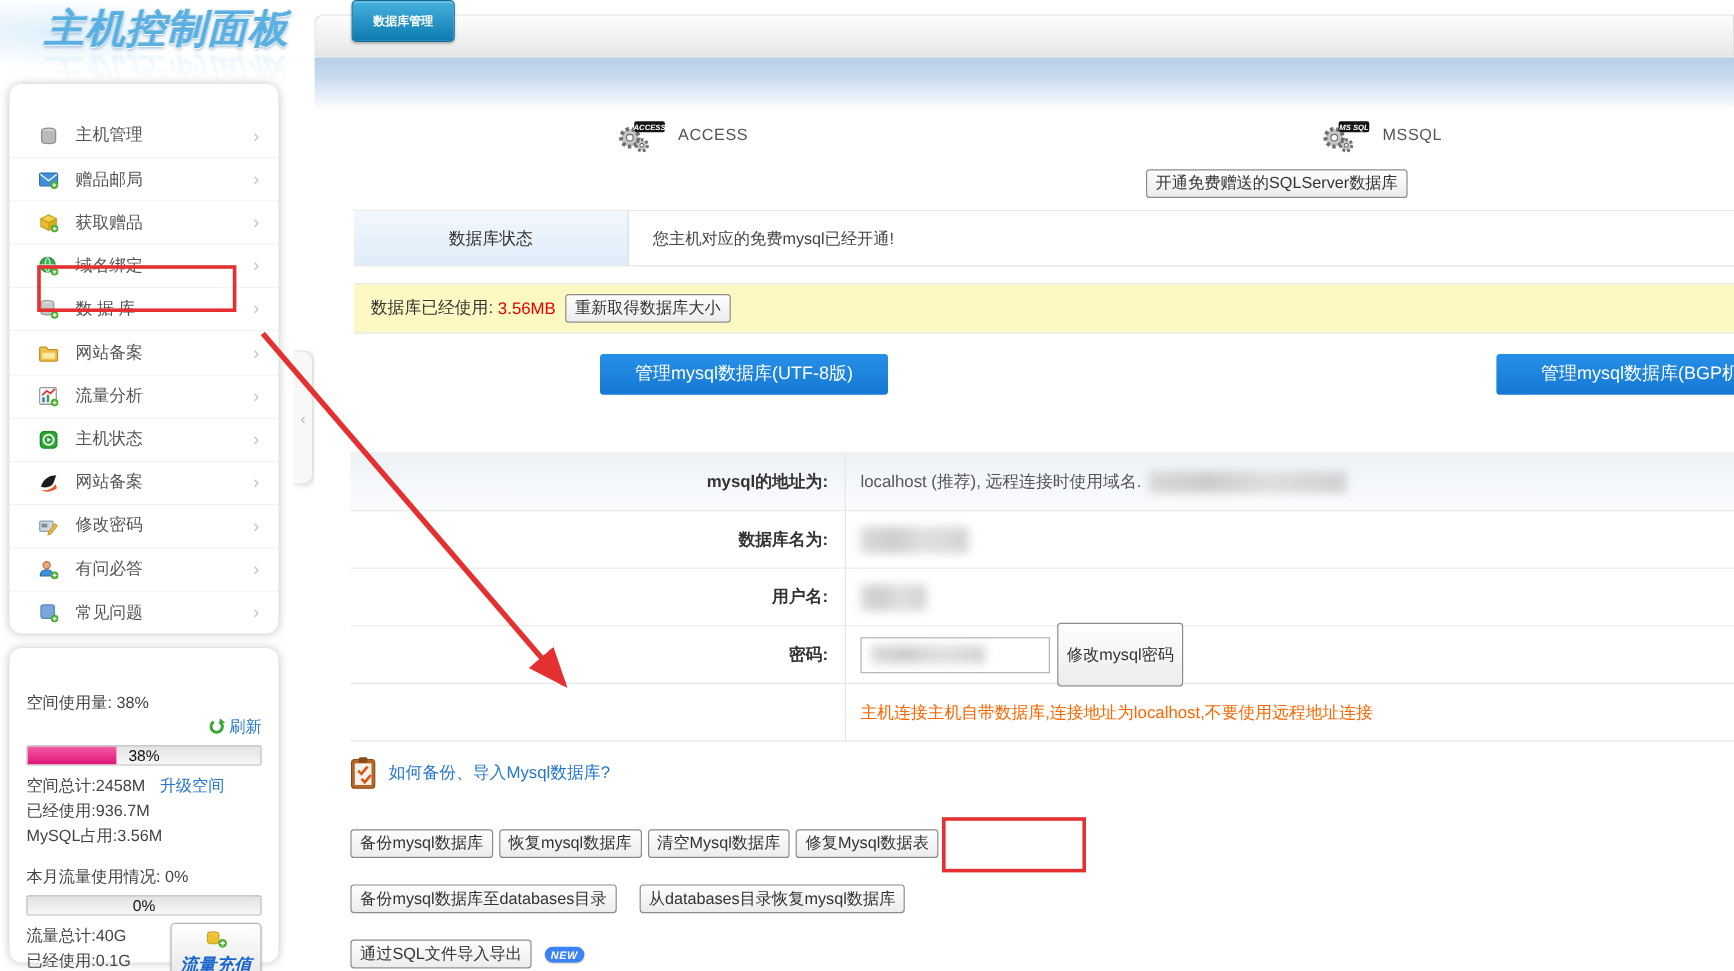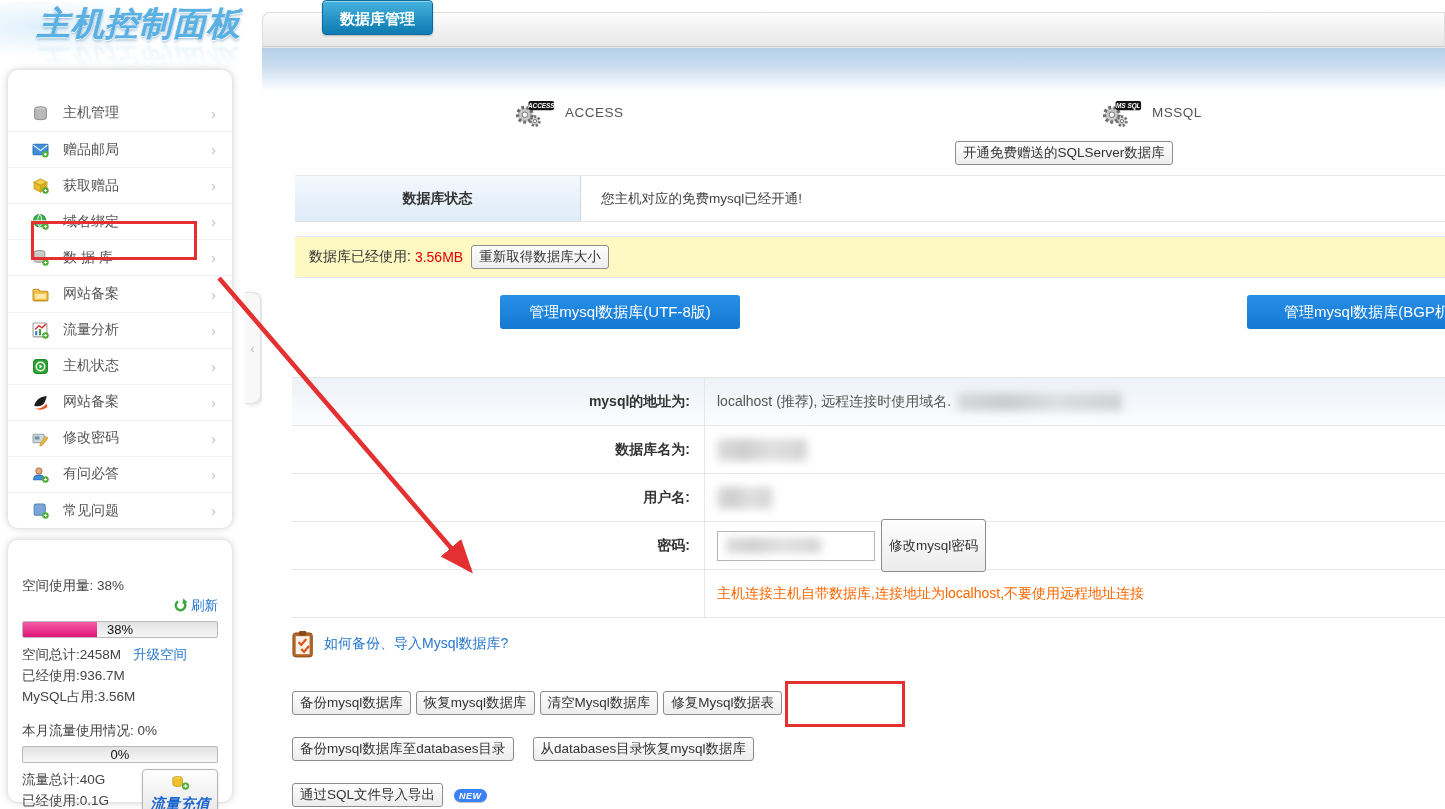--- a/index.html
+++ b/index.html
@@ -44,38 +44,38 @@
      background:#f8f8f8; border:1px solid #e2e2e2; border-left:none; border-radius:0 9px 9px 0;
      box-shadow:2px 1px 4px rgba(0,0,0,.12); display:flex; align-items:center; justify-content:center;
      color:#bbb; font-size:13px; cursor:pointer; }
 
   
   #main { position:absolute; left:262px; top:0; width:1183px; height:809px; background:#fff; overflow:hidden; }
   #tabbar { position:absolute; left:0; top:12px; right:0; height:35px;
      background:linear-gradient(#fdfdfd,#e7e7e7); border:1px solid #ddd; border-bottom:1px solid #cfcfcf;
      border-radius:8px 0 0 0; box-shadow:0 2px 3px rgba(0,0,0,.12); }
   #active-tab { position:absolute; left:31px; top:0; height:35px; padding:0 17px; line-height:35px;
-     background:linear-gradient(#45b2dd,#0d7ab1); color:#fff; font-size:15px; font-weight:bold;
+     background:linear-gradient(#45b2dd,#0d7ab1); color:#fff; font-size:10px; font-weight:bold;
      border:1px solid #0a6b9d; border-radius:4px; box-shadow:inset 0 1px 0 rgba(255,255,255,.45), 0 1px 2px rgba(0,0,0,.25);
-     cursor:pointer;margin-left:29px; }
+     cursor:pointer; }
   #blueband { position:absolute; left:0; top:48px; right:0; height:44px;
      background:linear-gradient(180deg,#b6d0e8 0%, #c9dcef 40%, #e9f1f9 75%, #ffffff 100%); }
 
   .dbtype { position:absolute; top:97px; display:flex; align-items:center; gap:10px; }
   .dbtype-label { font-size:13.5px; color:#555; letter-spacing:.5px; }
 
   .btn-plain { display:inline-block; padding:2px 7px; border:1px solid #8c8c8c; border-radius:3px;
      background:linear-gradient(#fefefe,#ececec); font-size:13.5px; color:#333; cursor:pointer; white-space:nowrap; }
 
   #open-sql-btn { position:absolute; left:693px; top:141px; }
 
   #status-row { position:absolute; left:33px; top:175px; right:0; height:47px; display:flex;
      border-top:1px solid #e9e9e9; border-bottom:1px solid #e3e3e3; background:#fff; }
-  #status-head { width:286px; background:linear-gradient(#f3f8fd,#dfecf9); border-right:1px solid #ccdbec;
-     font-size:14px; font-weight:bold; color:#333; text-align:center; line-height:45px; }
+  #status-head { width:229px; background:linear-gradient(#f3f8fd,#dfecf9); border-right:1px solid #ccdbec;
+     font-size:14px; font-weight:normal; color:#333; text-align:center; line-height:45px; }
   #status-msg { flex:1; padding-left:20px; line-height:45px; font-size:13.5px; color:#444; }
 
   #usage-strip { position:absolute; left:33px; top:236px; right:0; height:42px; background:#fef9c3;
      border-top:1px solid #e2e9f2; border-bottom:1px solid #e2e9f2; display:flex; align-items:center;
      padding-left:14px; font-size:14px; gap:4px; }
   .red-val { color:#e60000; }
 
   .btn-blue { position:absolute; top:295px; width:240px; height:34px; background:#1b82dd;
      background:linear-gradient(#2690e8,#1578d2); color:#fff; font-size:15px; text-align:center;
      line-height:34px; border-radius:3px; cursor:pointer; white-space:nowrap; overflow:hidden; }

